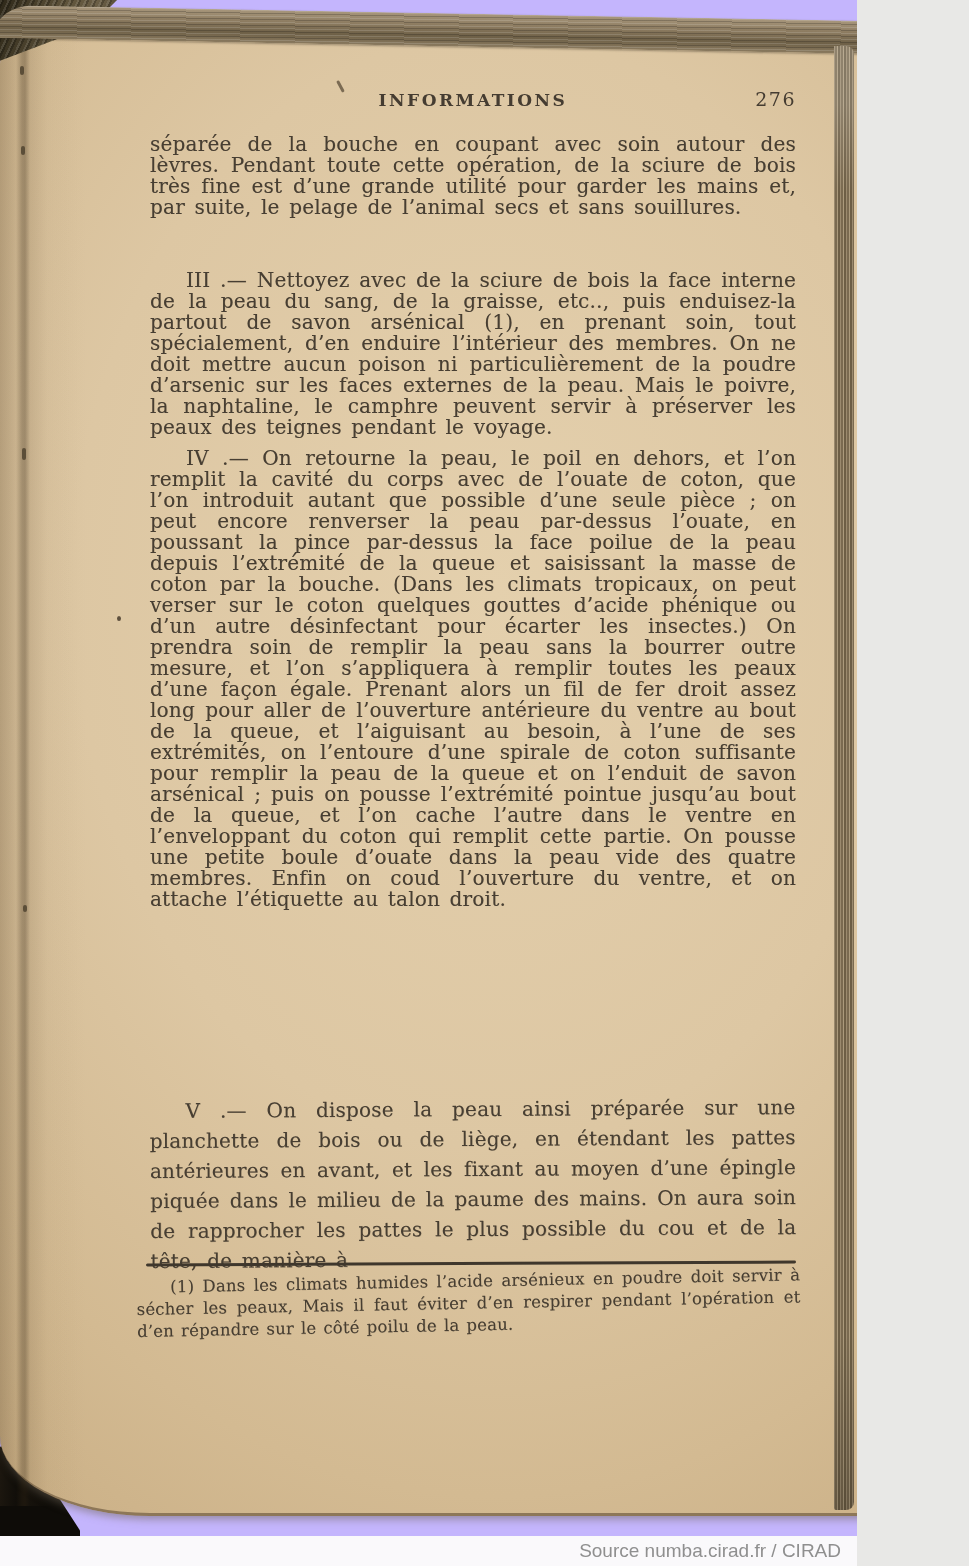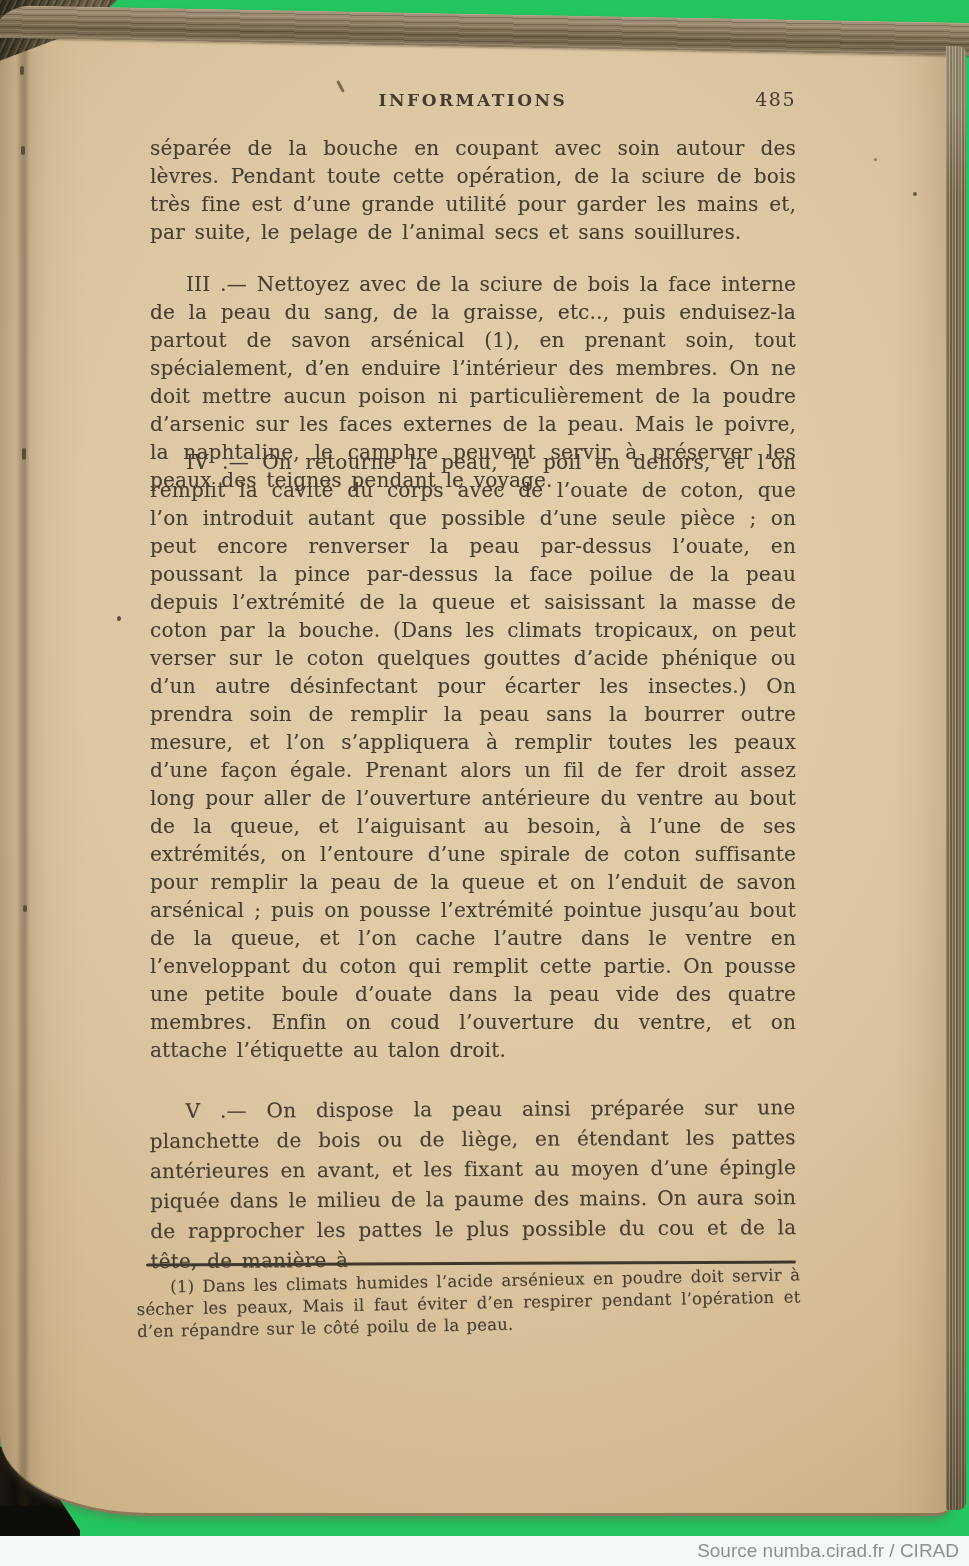--- a/index.html
+++ b/index.html
@@ -1,18 +1,18 @@
 <!DOCTYPE html>
 <html><head>
 <meta charset="utf-8">
 <style>
   html,body{margin:0;padding:0;background:#e8e8e6;}
   .stage{
-    position:relative;width:969px;height:1566px;overflow:hidden;
-    background:#22c55e;
+    position:relative;width:857px;height:1566px;overflow:hidden;
+    background:#c4b5fd;
     font-family:"DejaVu Serif", serif;
   }
   
   .cover-corner{
     position:absolute;left:0;top:0;width:122px;height:66px;z-index:2;
     background:
       repeating-linear-gradient(115deg, rgba(255,255,255,0.10) 0 2px, rgba(0,0,0,0.22) 2px 4px, transparent 4px 7px),
       linear-gradient(105deg,#2e2819 0%,#5c5139 45%,#6b5f46 70%,#4a4130 100%);
     clip-path:polygon(0 0, 96% 0, 74% 40%, 34% 68%, 0 92%);
   }
@@ -59,21 +59,21 @@
   .slash-mark{position:absolute;left:339px;top:80px;width:2.5px;height:13px;background:#6a5a45;z-index:4;transform:rotate(-28deg);border-radius:2px;opacity:0.85;}
   
   .header-row{position:absolute;left:148px;top:90px;width:650px;height:26px;z-index:5;}
   .running-title{
     position:absolute;left:0;right:0;text-align:center;
     font-size:17px;font-weight:bold;letter-spacing:2.5px;color:#453c31;
   }
   .page-number{position:absolute;right:2px;top:-2px;font-size:19px;letter-spacing:1.5px;color:#453c31;}
   .para{
     position:absolute;left:150px;width:646px;margin:0;z-index:5;
-    font-size:20px;line-height:28px;text-align:justify;
+    font-size:20px;line-height:21px;text-align:justify;
     color:#473e32;letter-spacing:0.2px;word-spacing:3px;
     text-shadow:0.3px 0.3px 0 rgba(71,62,50,0.35);
   }
   .para.indent{text-indent:36px;}
   .p1{top:134px;}
   .p2{top:270px;}
   .p3{top:448px;}
   .p4{top:1094px;line-height:30px;transform:rotate(-0.35deg);}
   .footnote-rule{
     position:absolute;left:146px;top:1262px;width:650px;height:2.5px;z-index:5;
@@ -85,21 +85,21 @@
     color:#473e32;letter-spacing:0.2px;word-spacing:1.5px;
     text-shadow:0.3px 0.3px 0 rgba(71,62,50,0.3);
     transform:rotate(-1.1deg);transform-origin:left top;
   }
   
   .footer-bar{
     position:absolute;left:0;bottom:0;width:100%;height:30px;z-index:10;
     background:rgba(252,252,251,0.96);
     font-family:"Liberation Sans", sans-serif;
     font-size:19px;line-height:30px;color:#8f8f8f;
-    text-align:right;box-sizing:border-box;padding-right:10px;
+    text-align:right;box-sizing:border-box;padding-right:16px;
   }
 </style>
 </head>
 <body>
 
 <div class="stage">
 
   <div class="black-wedge"></div>
   <div class="page"></div>
   <div class="gutter"></div>
@@ -111,21 +111,21 @@
   <div class="nick" style="left:21px;top:146px;"></div>
   <div class="nick" style="left:22px;top:448px;height:12px;"></div>
   <div class="nick" style="left:23px;top:905px;height:7px;"></div>
   <div class="slash-mark"></div>
   <div class="speck" style="left:913px;top:192px;width:4px;height:4px;background:#6b5c47;"></div>
   <div class="speck" style="left:874px;top:158px;width:3px;height:3px;background:#8a7a62;"></div>
   <div class="speck" style="left:117px;top:616px;width:4px;height:5px;background:#5d4f3d;"></div>
 
   <div class="header-row">
     <span class="running-title">INFORMATIONS</span>
-    <span class="page-number">485</span>
+    <span class="page-number">276</span>
   </div>
 
   <p class="para p1">séparée de la bouche en coupant avec soin autour des lèvres. Pendant toute cette opération, de la sciure de bois très fine est d’une grande utilité pour garder les mains et, par suite, le pelage de l’animal secs et sans souillures.</p>
   <p class="para p2 indent">III .— Nettoyez avec de la sciure de bois la face interne de la peau du sang, de la graisse, etc.., puis enduisez-la partout de savon arsénical (1), en prenant soin, tout spécialement, d’en enduire l’intérieur des membres. On ne doit mettre aucun poison ni particulièrement de la poudre d’arsenic sur les faces externes de la peau. Mais le poivre, la naphtaline, le camphre peuvent servir à préserver les peaux des teignes pendant le voyage.</p>
   <p class="para p3 indent">IV .— On retourne la peau, le poil en dehors, et l’on remplit la cavité du corps avec de l’ouate de coton, que l’on introduit autant que possible d’une seule pièce ; on peut encore renverser la peau par-dessus l’ouate, en poussant la pince par-dessus la face poilue de la peau depuis l’extrémité de la queue et saisissant la masse de coton par la bouche. (Dans les climats tropicaux, on peut verser sur le coton quelques gouttes d’acide phénique ou d’un autre désinfectant pour écarter les insectes.) On prendra soin de remplir la peau sans la bourrer outre mesure, et l’on s’appliquera à remplir toutes les peaux d’une façon égale. Prenant alors un fil de fer droit assez long pour aller de l’ouverture antérieure du ventre au bout de la queue, et l’aiguisant au besoin, à l’une de ses extrémités, on l’entoure d’une spirale de coton suffisante pour remplir la peau de la queue et on l’enduit de savon arsénical ; puis on pousse l’extrémité pointue jusqu’au bout de la queue, et l’on cache l’autre dans le ventre en l’enveloppant du coton qui remplit cette partie. On pousse une petite boule d’ouate dans la peau vide des quatre membres. Enfin on coud l’ouverture du ventre, et on attache l’étiquette au talon droit.</p>
   <p class="para p4 indent">V .— On dispose la peau ainsi préparée sur une planchette de bois ou de liège, en étendant les pattes antérieures en avant, et les fixant au moyen d’une épingle piquée dans le milieu de la paume des mains. On aura soin de rapprocher les pattes le plus possible du cou et de la tête, de manière à</p>
 
   <div class="footnote-rule"></div>
   <p class="footnote">(1) Dans les climats humides l’acide arsénieux en poudre doit servir à sécher les peaux, Mais il faut éviter d’en respirer pendant l’opération et d’en répandre sur le côté poilu de la peau.</p>
 

